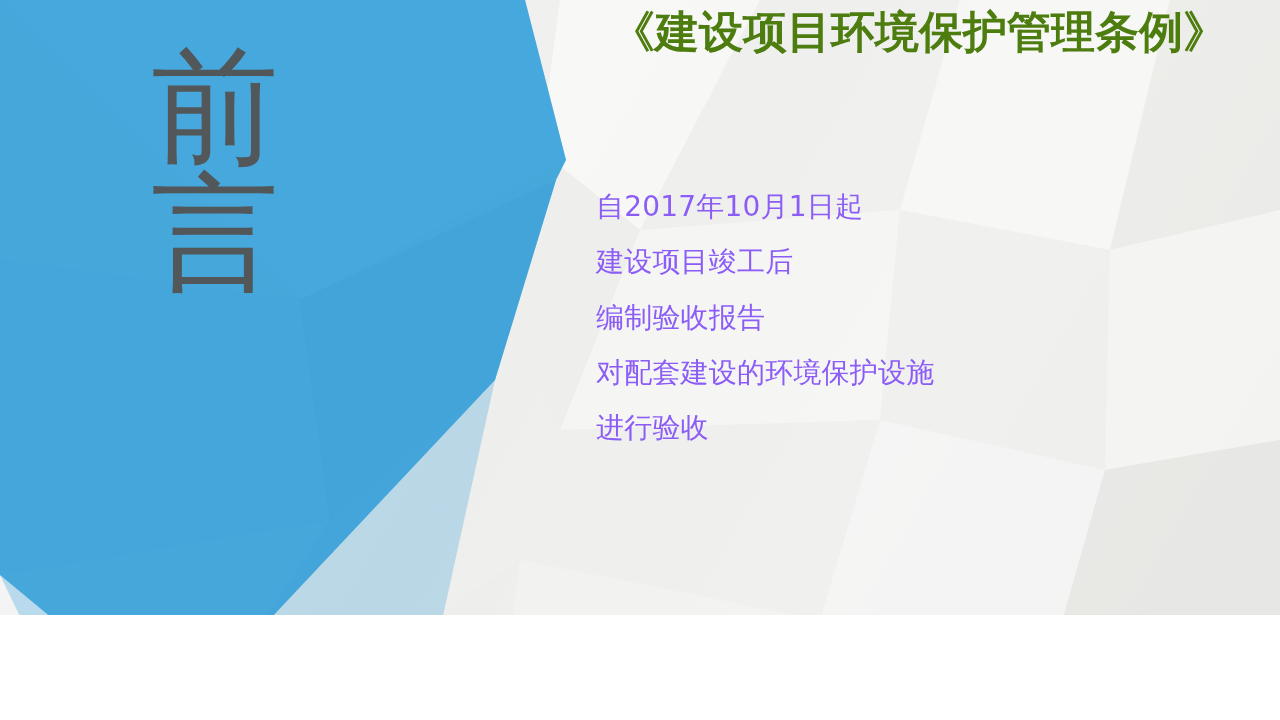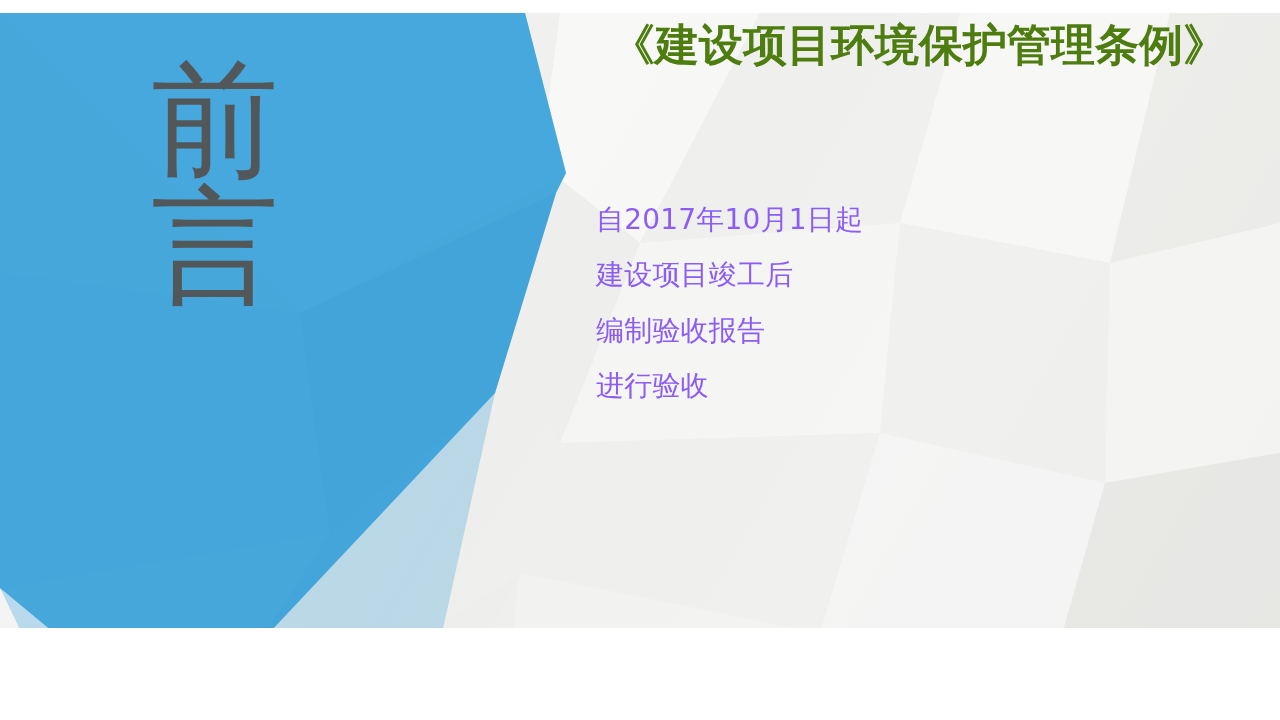--- a/index.html
+++ b/index.html
@@ -8,21 +8,20 @@
     padding: 0;
     background: #ffffff;
   }
   #slide {
     position: relative;
     width: 1280px;
     height: 615px;
     overflow: hidden;
     background: #f2f2f0;
     font-family: "Liberation Sans", "DejaVu Sans", sans-serif;
-    margin-top: 13px;
   }
 
   
   .bg-base {
     position: absolute;
     inset: 0;
     background: linear-gradient(120deg, #f6f6f5 0%, #eeeeec 45%, #f4f4f3 70%, #e9e9e7 100%);
   }
   .facet {
     position: absolute;
@@ -135,16 +134,17 @@
   </div>
 
   <div class="section-label">前言</div>
 
   <div class="slide-title">《建设项目环境保护管理条例》</div>
 
   <div class="body-block">
     <p class="body-line">自2017年10月1日起</p>
     <p class="body-line">建设项目竣工后</p>
     <p class="body-line">编制验收报告</p>
+    <p class="body-line">对配套建设的环境保护设施</p>
     <p class="body-line">进行验收</p>
   </div>
 
 </div>
 
 </body></html>

